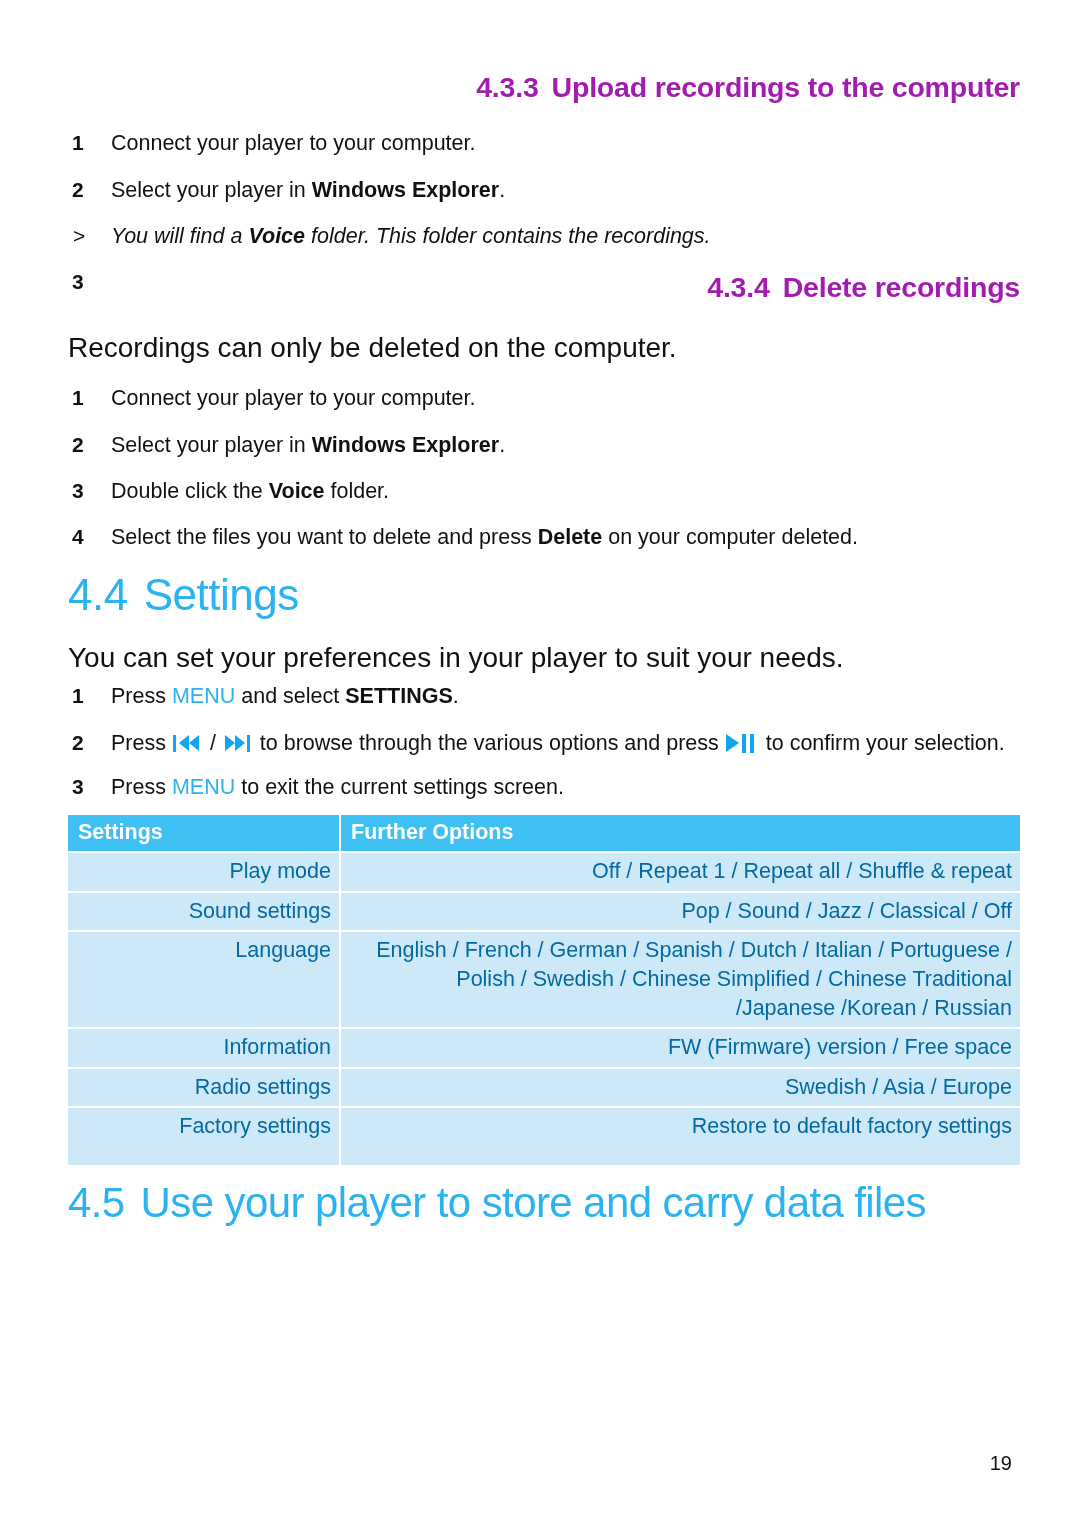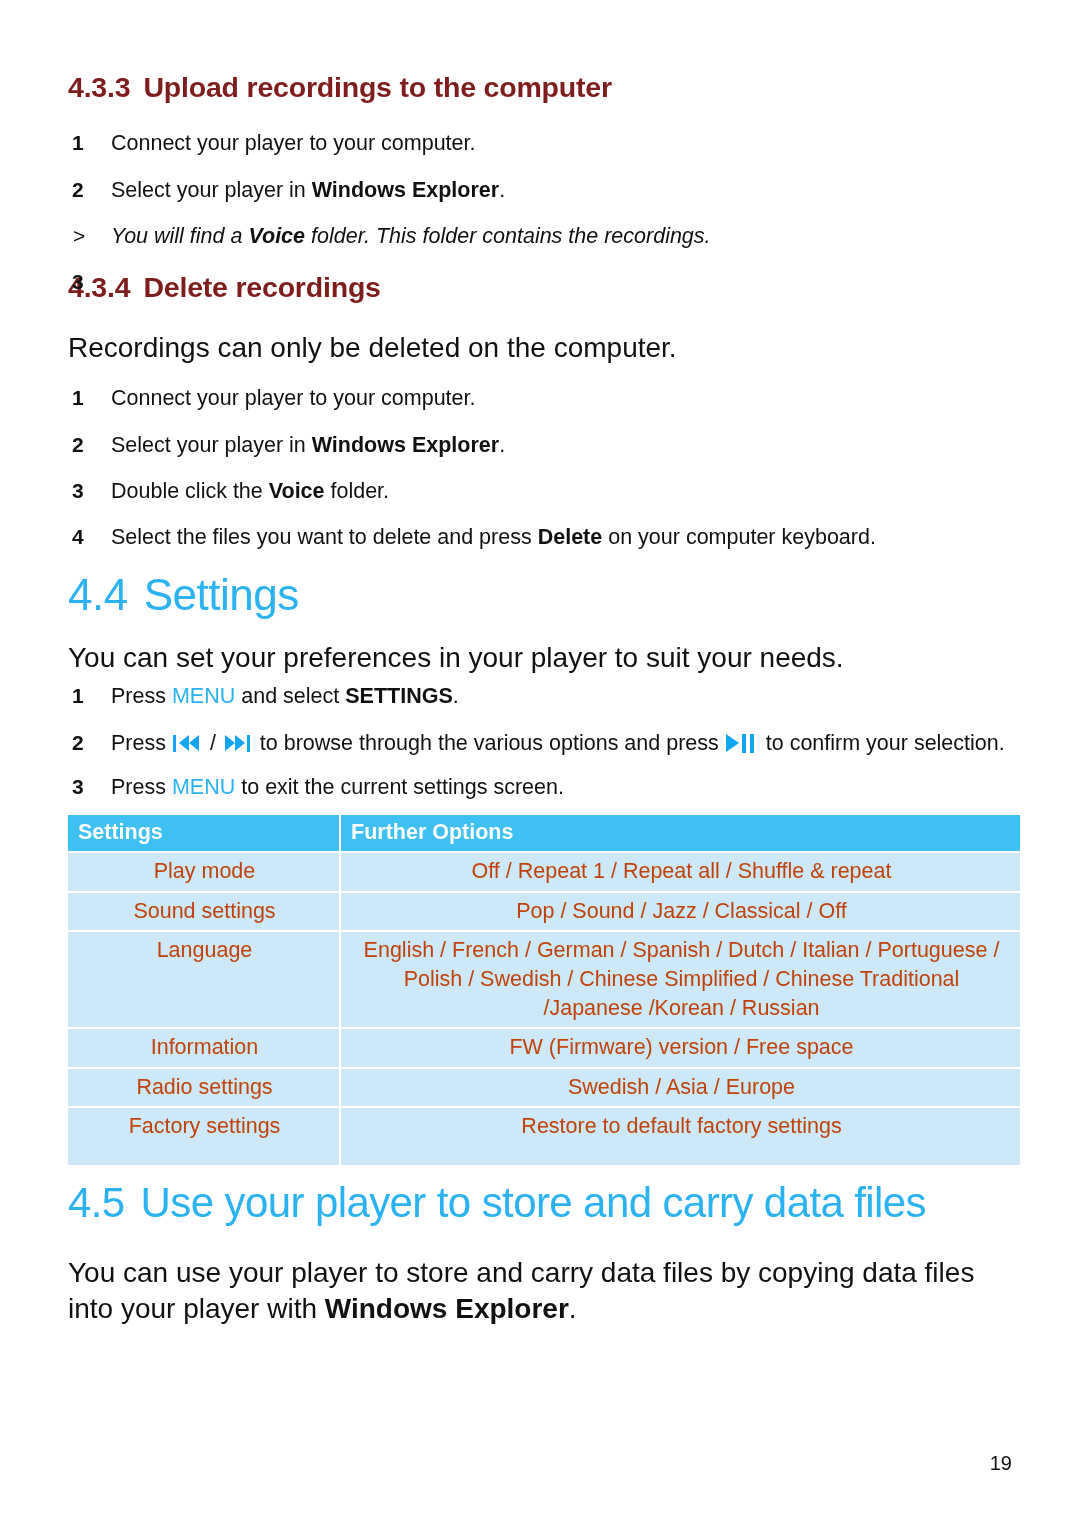--- a/index.html
+++ b/index.html
@@ -22,26 +22,27 @@
   }
   .content {
     position: absolute;
     left: 68px;
     top: 0;
     width: 952px;
   }
 
   
   .h3 {
-    color: #7f1d1d;
+    color: #a21caf;
     font-weight: bold;
     font-size: 28.5px;
     letter-spacing: -0.2px;
     line-height: 1.1;
     white-space: nowrap;
+    text-align: right;
   }
   .h3 .num { margin-right: 13px; }
 
   .h2 {
     color: #2BB2F0;
     font-weight: normal;
     font-size: 44px;
     line-height: 1.05;
     letter-spacing: -0.5px;
     white-space: nowrap;
@@ -132,23 +133,23 @@
     font-weight: bold;
     font-size: 21.5px;
     text-align: left;
     padding: 5px 0 6px 10px;
     border-right: 2px solid #ffffff;
     line-height: 1.15;
   }
   table.settings th:last-child { border-right: none; }
   table.settings td {
     background: #CDE9F8;
-    color: #c2410c;
+    color: #0369a1;
     font-size: 21.5px;
-    text-align: center;
+    text-align: right;
     padding: 4px 8px 5px 10px;
     border-top: 2px solid #ffffff;
     border-right: 2px solid #ffffff;
     line-height: 1.33;
     vertical-align: top;
   }
   table.settings td:last-child { border-right: none; }
   table.settings col.c1 { width: 272px; }
   table.settings col.c2 { width: 680px; }
 
@@ -206,21 +207,21 @@
       <span class="txt"><span>Select your player in </span><b>Windows Explorer</b><span>.</span></span>
     </div>
 
     <div class="step" style="margin-top:18px;">
       <span class="marker">3</span>
       <span class="txt"><span>Double click the </span><b>Voice</b><span> folder.</span></span>
     </div>
 
     <div class="step" style="margin-top:18px;">
       <span class="marker">4</span>
-      <span class="txt"><span>Select the files you want to delete and press </span><b>Delete</b><span> on your computer keyboard.</span></span>
+      <span class="txt"><span>Select the files you want to delete and press </span><b>Delete</b><span> on your computer deleted.</span></span>
     </div>
 
     <div class="h2" style="margin-top:20px;">
       <span class="num">4.4</span><span>Settings</span>
     </div>
 
     <div class="para" style="margin-top:22px;">You can set your preferences in your player to suit your needs.</div>
 
     <div class="step" style="margin-top:6px;">
       <span class="marker">1</span>
@@ -287,18 +288,17 @@
               <div>Restore to default factory settings</div>
             </td>
         </tr>
       </tbody>
     </table>
 
     <div class="h2 wide" style="margin-top:16px;">
       <span class="num">4.5</span><span>Use your player to store and carry data files</span>
     </div>
 
-    <div class="para" style="margin-top:30px; width:915px;"><span>You can use your player to store and carry data files by copying data files into your player with </span><b>Windows Explorer</b><span>.</span></div>
 
   </div>
 
   <div class="pagenum">19</div>
 </div>
 
 </body></html>

